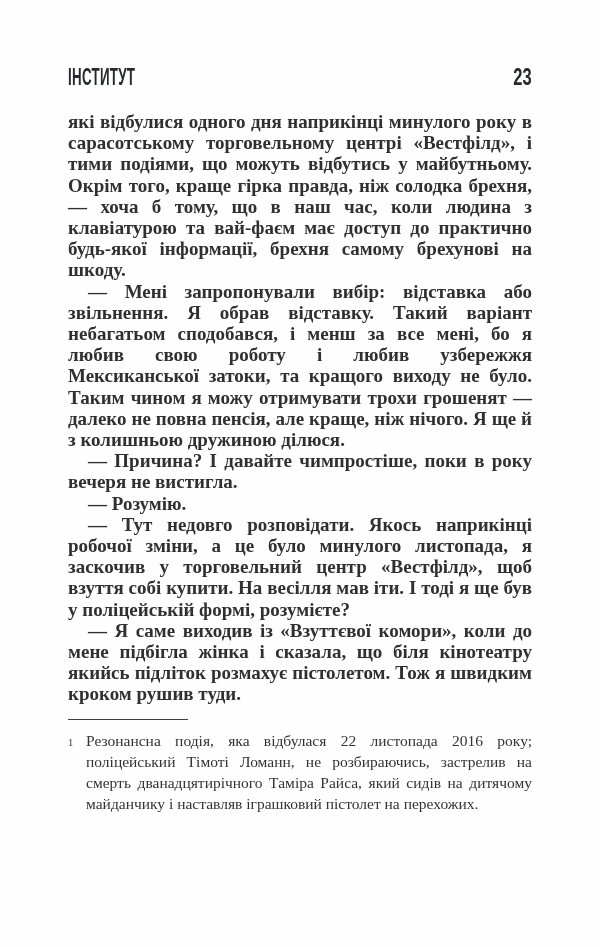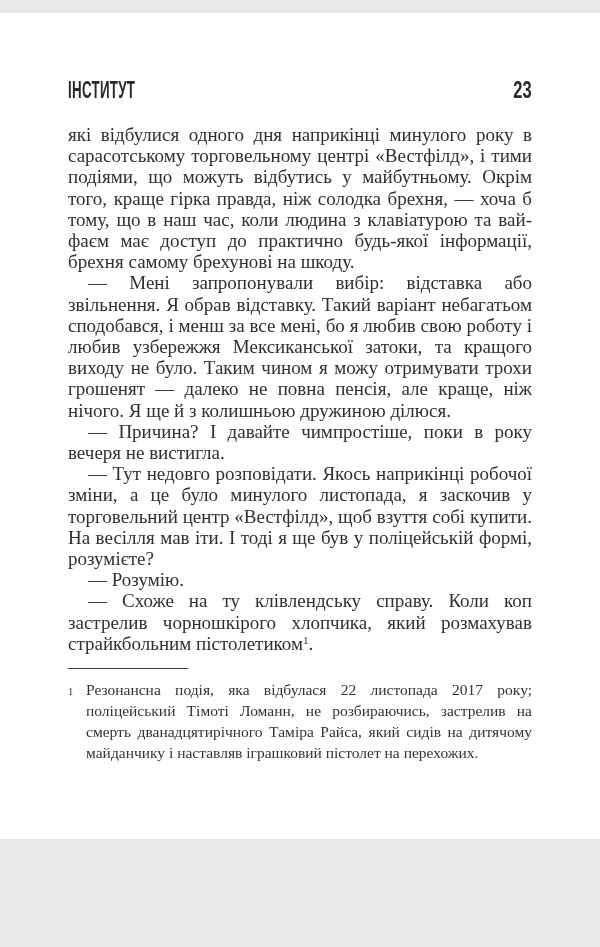--- a/index.html
+++ b/index.html
@@ -1,21 +1,21 @@
 <!DOCTYPE html>
 <html lang="uk"><head>
 <meta charset="utf-8">
 <style>
   * { margin: 0; padding: 0; box-sizing: border-box; }
   html, body { background: #e8e8e8; }
   .page {
     position: relative;
     width: 600px;
-    height: 826px;
-    margin: 13px auto;
+    height: 947px;
+    margin: 0 auto;
     background: #fefefe;
     font-family: "Liberation Serif", "DejaVu Serif", serif;
     color: #2e2e2e;
     overflow: hidden;
   }
   .content {
     position: absolute;
     left: 68px;
     right: 68px;
     top: 64px;
@@ -45,21 +45,21 @@
     transform-origin: right center;
     white-space: nowrap;
   }
   .body-text {
     margin-top: 25px;
     font-size: 19px;
     line-height: 21.2px;
     text-align: justify;
     color: #303030;
   }
-  .body-text p { margin: 0; }
+  .body-text p { margin: 0; font-weight: bold; }
   .body-text p.dialogue { text-indent: 20px; }
   .fn-ref {
     font-size: 11px;
     line-height: 0;
     vertical-align: baseline;
     position: relative;
     top: -6px;
   }
   .footnote-rule {
     width: 120px;
@@ -89,26 +89,26 @@
 
     <div class="page-header">
       <span class="running-title">ІНСТИТУТ</span>
       <span class="page-number">23</span>
     </div>
 
     <div class="body-text">
       <p>які відбулися одного дня наприкінці минулого року в сарасотському торговельному центрі «Вестфілд», і тими подіями, що можуть відбутись у майбутньому. Окрім того, краще гірка правда, ніж солодка брехня, — хоча б тому, що в наш час, коли людина з клавіатурою та вай-фаєм має доступ до практично будь-якої інформації, брехня самому брехунові на шкоду.</p>
       <p class="dialogue">— Мені запропонували вибір: відставка або звільнення. Я обрав відставку. Такий варіант небагатьом сподобався, і менш за все мені, бо я любив свою роботу і любив узбережжя Мексиканської затоки, та кращого виходу не було. Таким чином я можу отримувати трохи грошенят — далеко не повна пенсія, але краще, ніж нічого. Я ще й з колишньою дружиною ділюся.</p>
       <p class="dialogue">— Причина? І давайте чимпростіше, поки в року вечеря не вистигла.</p>
+      <p class="dialogue">— Розумію.</p>
       <p class="dialogue">— Тут недовго розповідати. Якось наприкінці робочої зміни, а це було минулого листопада, я заскочив у торговельний центр «Вестфілд», щоб взуття собі купити. На весілля мав іти. І тоді я ще був у поліцейській формі, розумієте?</p>
-      <p class="dialogue">— Розумію.</p>
-      <p class="dialogue"><span>— Схоже на ту клівлендську справу. Коли коп застрелив чорношкірого хлопчика, який розмахував страйкбольним пістолетиком</span><sup class="fn-ref">1</sup><span>.</span></p>
+      <p class="dialogue">— Я саме виходив із «Взуттєвої комори», коли до мене підбігла жінка і сказала, що біля кінотеатру якийсь підліток розмахує пістолетом. Тож я швидким кроком рушив туди.</p>
     </div>
 
     <hr class="footnote-rule">
 
     <div class="footnote">
       <span class="footnote-marker">1</span>
-      <span class="footnote-text">Резонансна подія, яка відбулася 22 листопада 2017 року; поліцейський Тімоті Ломанн, не розбираючись, застрелив на смерть дванадцятирічного Таміра Райса, який сидів на дитячому майданчику і наставляв іграшковий пістолет на перехожих.</span>
+      <span class="footnote-text">Резонансна подія, яка відбулася 22 листопада 2016 року; поліцейський Тімоті Ломанн, не розбираючись, застрелив на смерть дванадцятирічного Таміра Райса, який сидів на дитячому майданчику і наставляв іграшковий пістолет на перехожих.</span>
     </div>
 
   </div>
 </div>
 
 </body></html>

